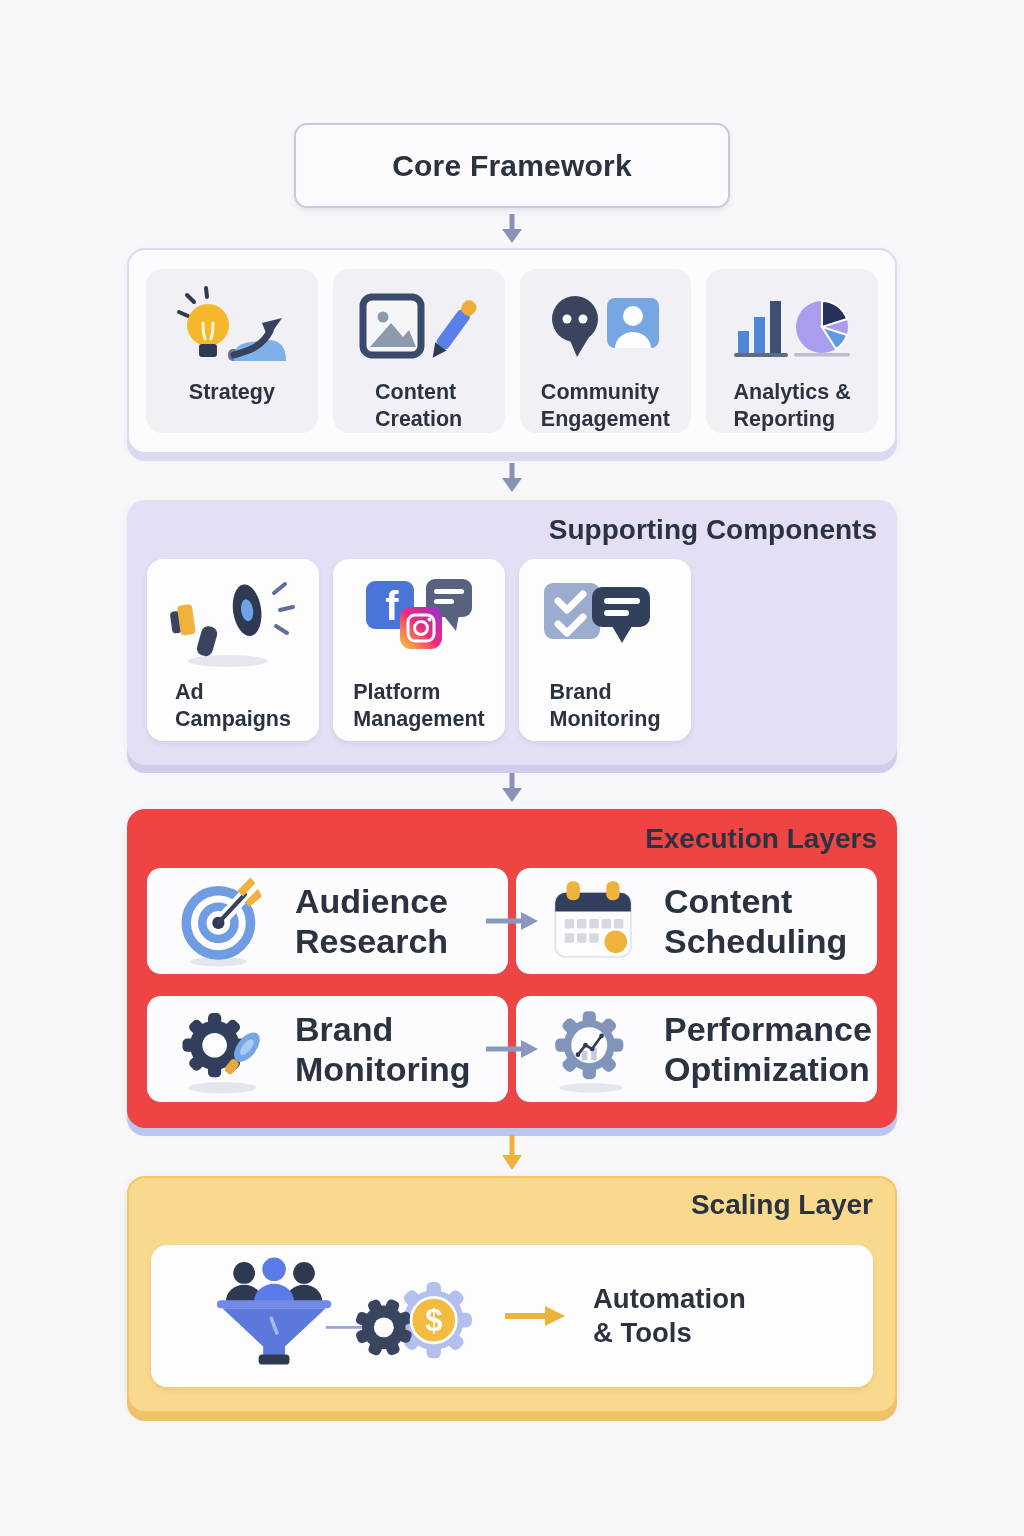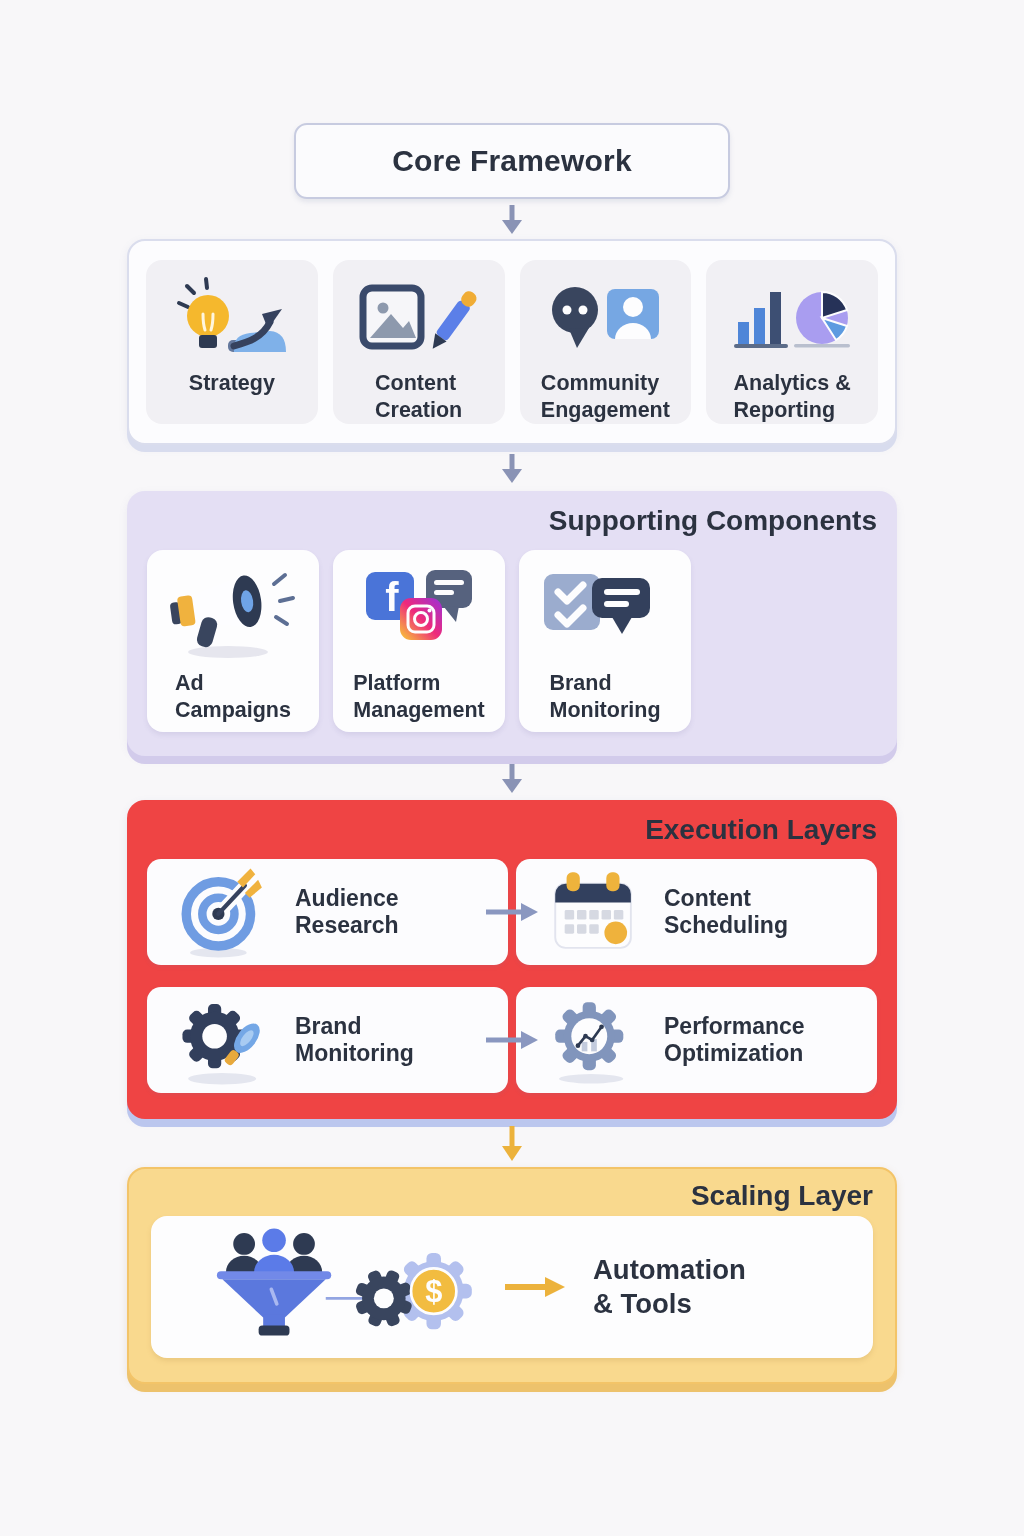--- a/index.html
+++ b/index.html
@@ -3,21 +3,21 @@
 <meta charset="utf-8">
 <style>
   html,body { margin:0; padding:0; background:#f8f7f9; }
   .canvas {
     position:relative; width:1024px; height:1536px; margin:0 auto;
     background:#f8f7f9; overflow:hidden;
     font-family:"Liberation Sans", sans-serif; color:#2b3240;
     display:flex; flex-direction:column; align-items:center;
   }
   .title-box {
-    margin-top:123px; width:436px; height:76px; box-sizing:border-box;
+    margin-top:123px; width:436px; height:85px; box-sizing:border-box;
     background:#fbfbfd; border:2px solid #c7cbe0; border-radius:13px;
     display:flex; align-items:center; justify-content:center;
     box-shadow:0 3px 5px rgba(120,130,170,.16);
   }
   .title-box span { font-size:30px; font-weight:bold; letter-spacing:.2px; }
   .v-arrow { margin:5px 0; flex:none; }
   .section { width:770px; box-sizing:border-box; border-radius:18px; flex:none; }
   .section-title { text-align:right; font-size:28px; font-weight:bold; margin:0 0 13px; }
   .label { font-weight:bold; white-space:pre-line; }
 
@@ -42,28 +42,28 @@
   .sup-card .label { margin-top:6px; font-size:21.5px; text-align:left; line-height:1.25; }
 
   .sec-execution { background:#ef4444; padding:14px 20px 26px; box-shadow:0 8px 0 #bbc6ee, 0 3px 8px rgba(110,120,170,.12); }
   .exec-row { position:relative; display:flex; gap:8px; }
   .exec-row + .exec-row { margin-top:22px; }
   .exec-card {
     background:#fcfcfe; border-radius:14px; height:106px; flex:1;
     display:flex; align-items:center; box-shadow:0 2px 4px rgba(110,120,170,.12);
   }
   .exec-card svg.spot { margin-left:26px; flex:none; }
-  .exec-card .label { font-size:23px; line-height:1.18; margin-left:18px; }
+  .exec-card .label { font-size:34px; line-height:1.18; margin-left:18px; }
   .h-arrow { position:absolute; left:50%; top:50%; transform:translate(-50%,-50%); z-index:2; }
 
   .sec-scaling {
     background:#f9d98e; border:2px solid #f3c468; padding:11px 22px 24px;
     box-shadow:0 8px 0 #edc26c, 0 3px 8px rgba(170,130,60,.18);
   }
-  .sec-scaling .section-title { margin-bottom:4px; }
+  .sec-scaling .section-title { margin-bottom:24px; }
   .scaling-card {
     background:#fdfdfe; border-radius:16px; height:142px;
     display:flex; align-items:center; padding-left:42px; box-sizing:border-box;
     box-shadow:0 3px 5px rgba(170,130,60,.18);
   }
   .scaling-card .label { font-size:27.5px; line-height:1.25; margin-left:26px; }
   .scaling-card .r-arrow { margin-left:10px; flex:none; }
 </style>
 </head>
 <body>

